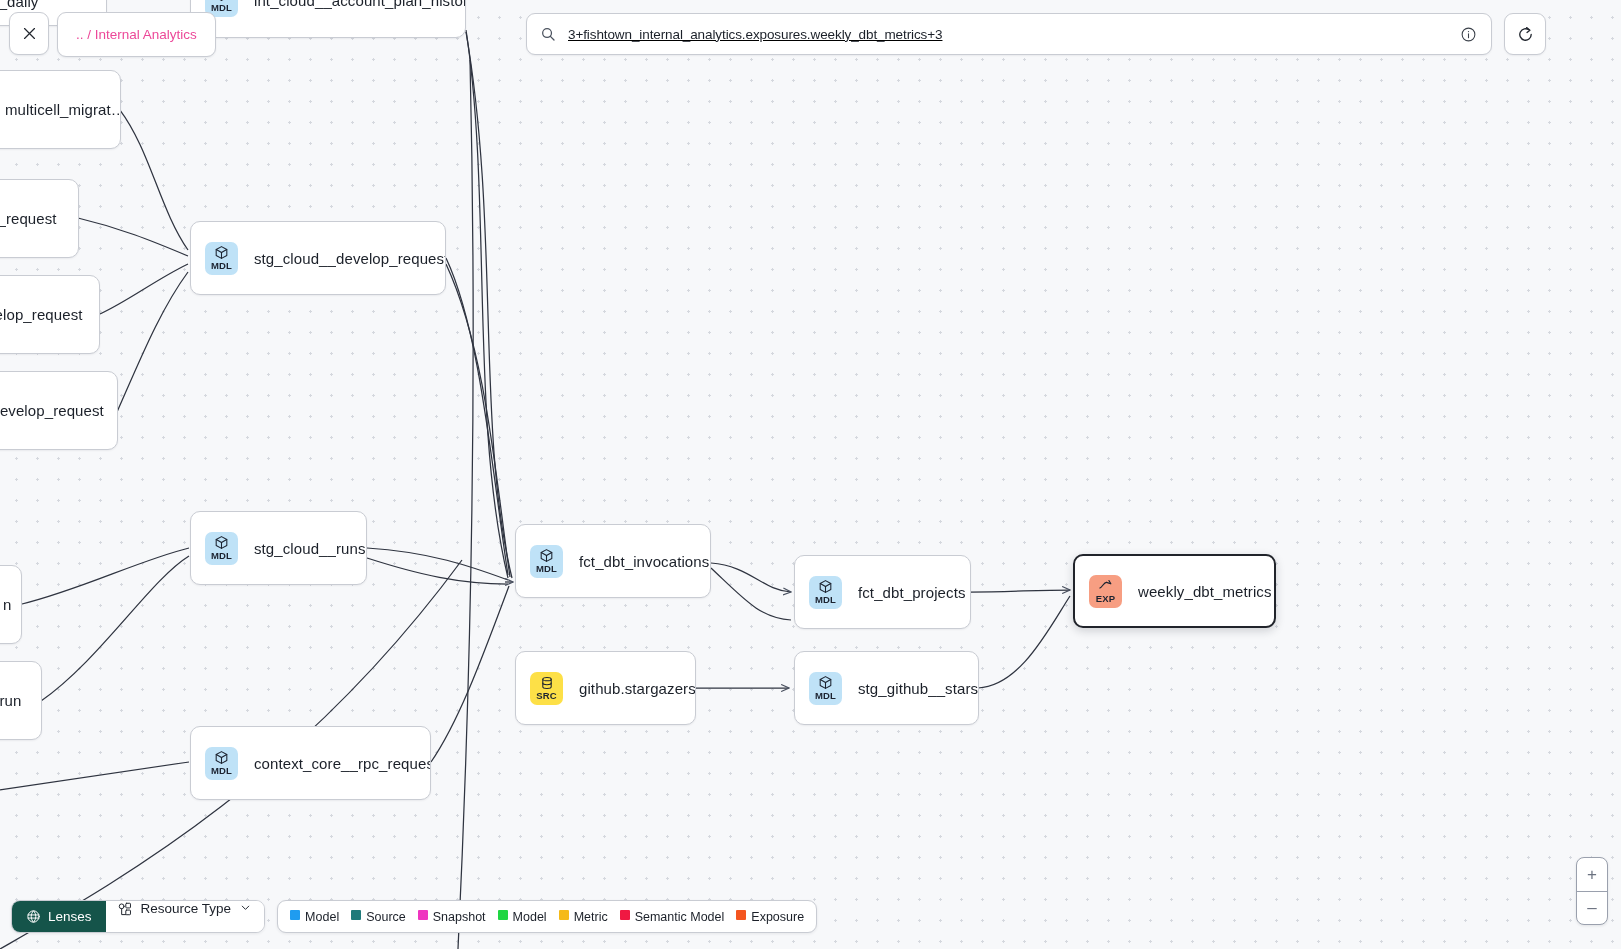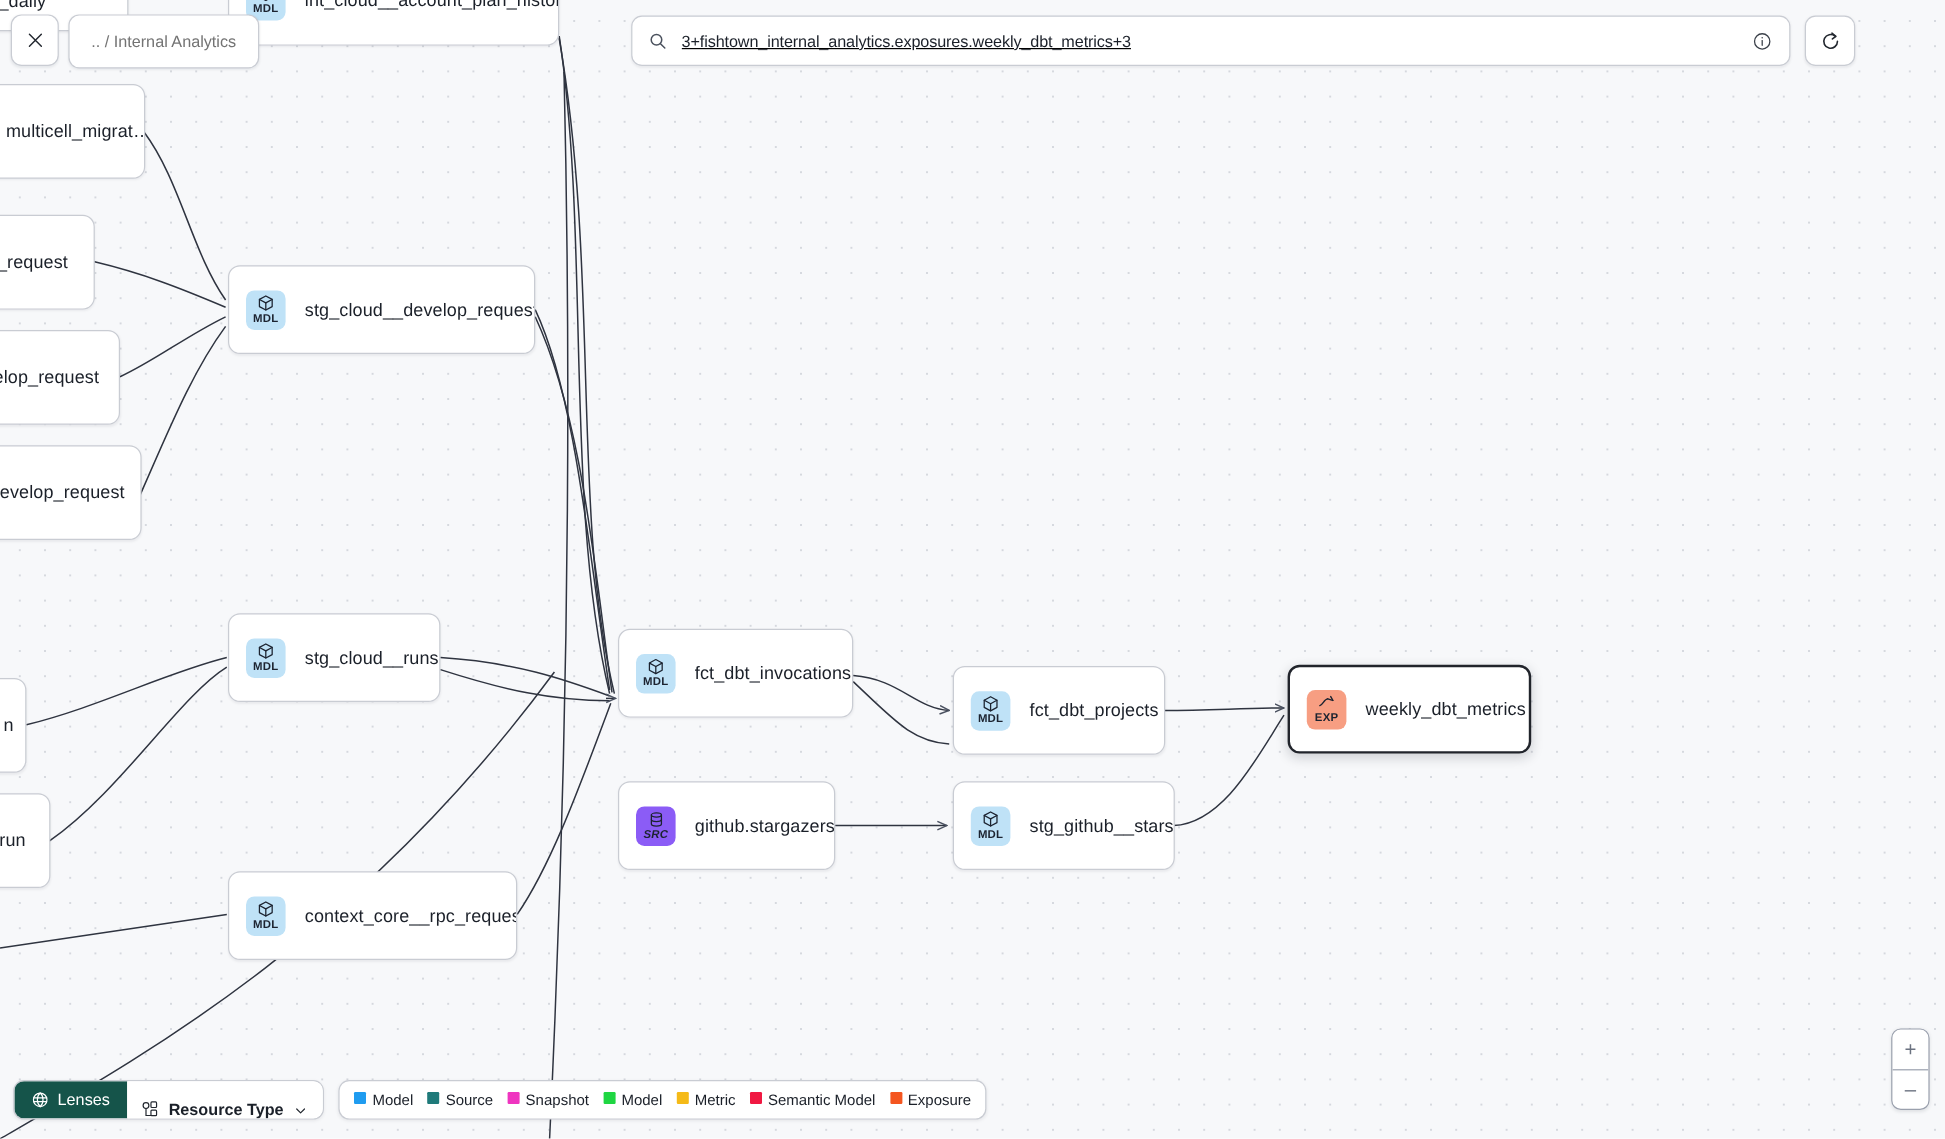--- a/index.html
+++ b/index.html
@@ -63,21 +63,21 @@
     letter-spacing: 0.2px;
     color: #1c2330;
     font-family: "Liberation Sans", sans-serif;
   }
   .node-label {
     font-size: 15px;
     color: #1b2029;
     letter-spacing: 0.1px;
   }
   .badge-mdl { background: #bfe2f7; }
-  .badge-src { background: #8b5cf6; font-style: italic; }
+  .badge-src { background: #fde047; }
   .badge-exp { background: #f79e82; }
 
   
   .close-btn {
     position: absolute;
     left: 9px; top: 12px;
     width: 40px; height: 43px;
     background: #ffffff;
     border: 1px solid #c9ccd3;
     border-radius: 9px;
@@ -88,21 +88,21 @@
   .breadcrumb {
     position: absolute;
     left: 57px; top: 12px;
     height: 45px;
     background: #ffffff;
     border: 1px solid #c9ccd3;
     border-radius: 9px;
     display: flex; align-items: center;
     padding: 0 18px;
     font-size: 13.5px;
-    color: #737373;
+    color: #ec4899;
     box-shadow: 0 1px 2px rgba(20,25,40,0.07);
     cursor: pointer;
     white-space: nowrap;
   }
   .search-wrap {
     position: absolute;
     left: 526px; top: 13px;
     width: 966px; height: 42px;
     background: #ffffff;
     border: 1px solid #c9ccd3;
@@ -154,27 +154,26 @@
   }
   .lenses-btn {
     background: #15544a;
     color: #ffffff;
     display: flex; align-items: center; gap: 7px;
     padding: 0 14px;
     font-size: 13.5px;
     cursor: pointer;
   }
   .restype-btn {
-    display: flex; align-items: flex-end; gap: 8px;
+    display: flex; align-items: flex-start; gap: 8px;
     padding: 0 12px 0 11px;
     font-size: 13.5px;
     color: #1b2029;
     cursor: pointer;
     background: #ffffff;
-    font-weight: bold;
   }
   .legend {
     display: flex;
     align-items: center;
     background: #ffffff;
     border: 1px solid #c9ccd3;
     border-radius: 9px;
     padding: 0 12px;
     gap: 12px;
     height: 33px;

